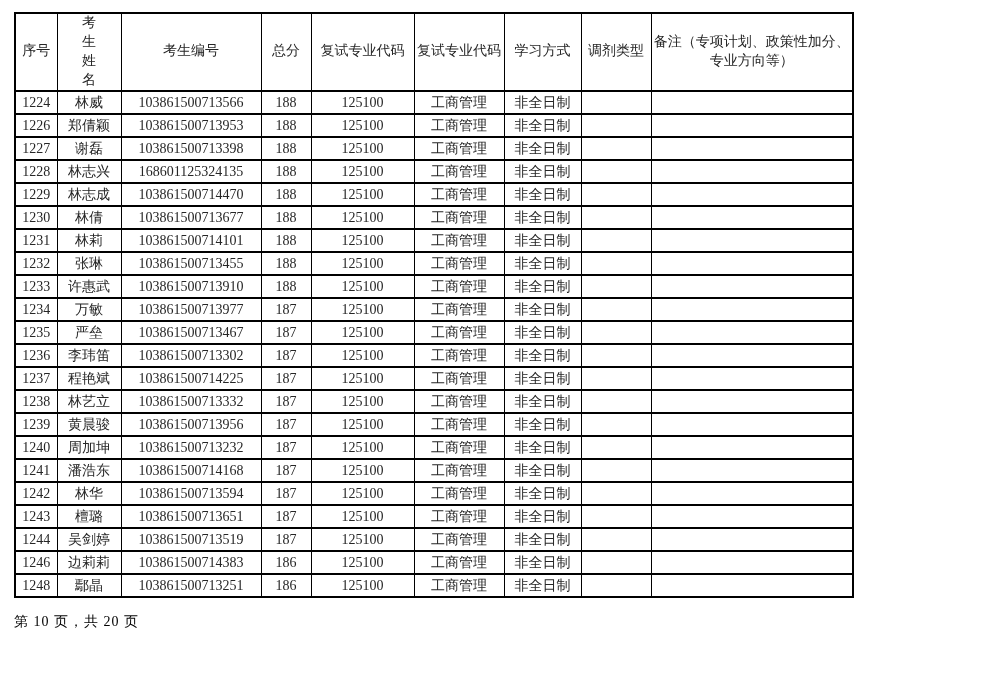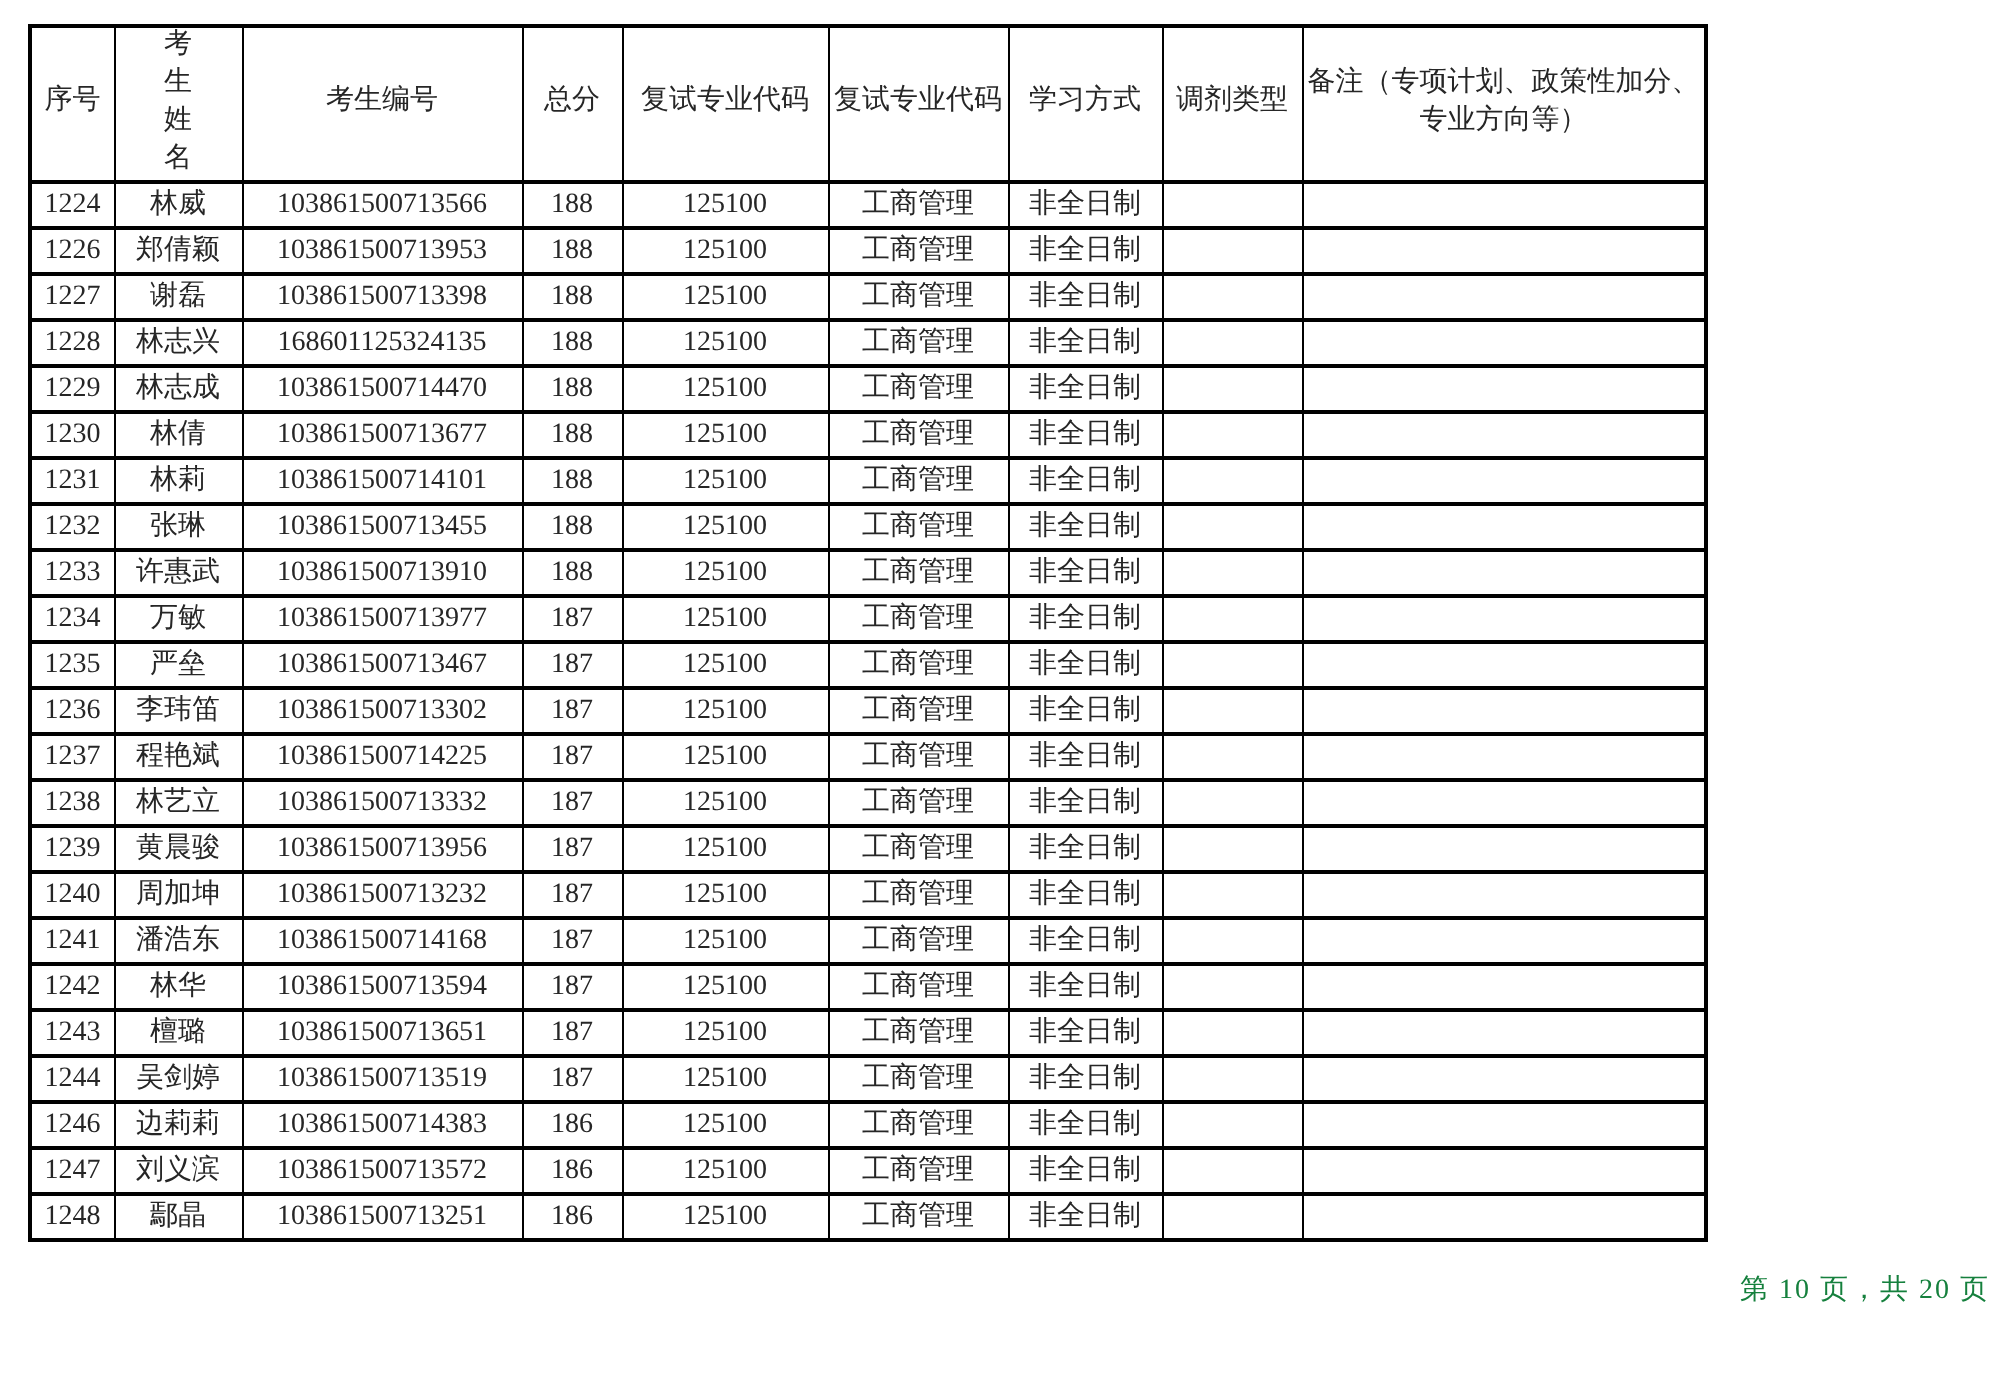--- a/index.html
+++ b/index.html
@@ -48,24 +48,24 @@
   col.c-name     { width: 64px; }
   col.c-id       { width: 140px; }
   col.c-score    { width: 50px; }
   col.c-code     { width: 103px; }
   col.c-major    { width: 90px; }
   col.c-mode     { width: 77px; }
   col.c-tiaoji   { width: 70px; }
   col.c-remark   { width: auto; }
   .footer {
     width: 981px;
-    text-align: right;
+    text-align: left;
     margin-top: 15px;
     font-size: 14px;
-    color: #15803d;
+    color: #000000;
     letter-spacing: 1px;
   }
 </style>
 </head>
 <body>
 
 <div class="page">
   <table class="candidates">
     <colgroup>
       <col class="c-xuhao">
@@ -317,31 +317,20 @@
           <td>边莉莉</td>
           <td>103861500714383</td>
           <td>186</td>
           <td>125100</td>
           <td>工商管理</td>
           <td>非全日制</td>
           <td></td>
           <td></td>
         </tr>
         <tr>
-          <td>1247</td>
-          <td>刘义滨</td>
-          <td>103861500713572</td>
-          <td>186</td>
-          <td>125100</td>
-          <td>工商管理</td>
-          <td>非全日制</td>
-          <td></td>
-          <td></td>
-        </tr>
-        <tr>
           <td>1248</td>
           <td>鄢晶</td>
           <td>103861500713251</td>
           <td>186</td>
           <td>125100</td>
           <td>工商管理</td>
           <td>非全日制</td>
           <td></td>
           <td></td>
         </tr>

